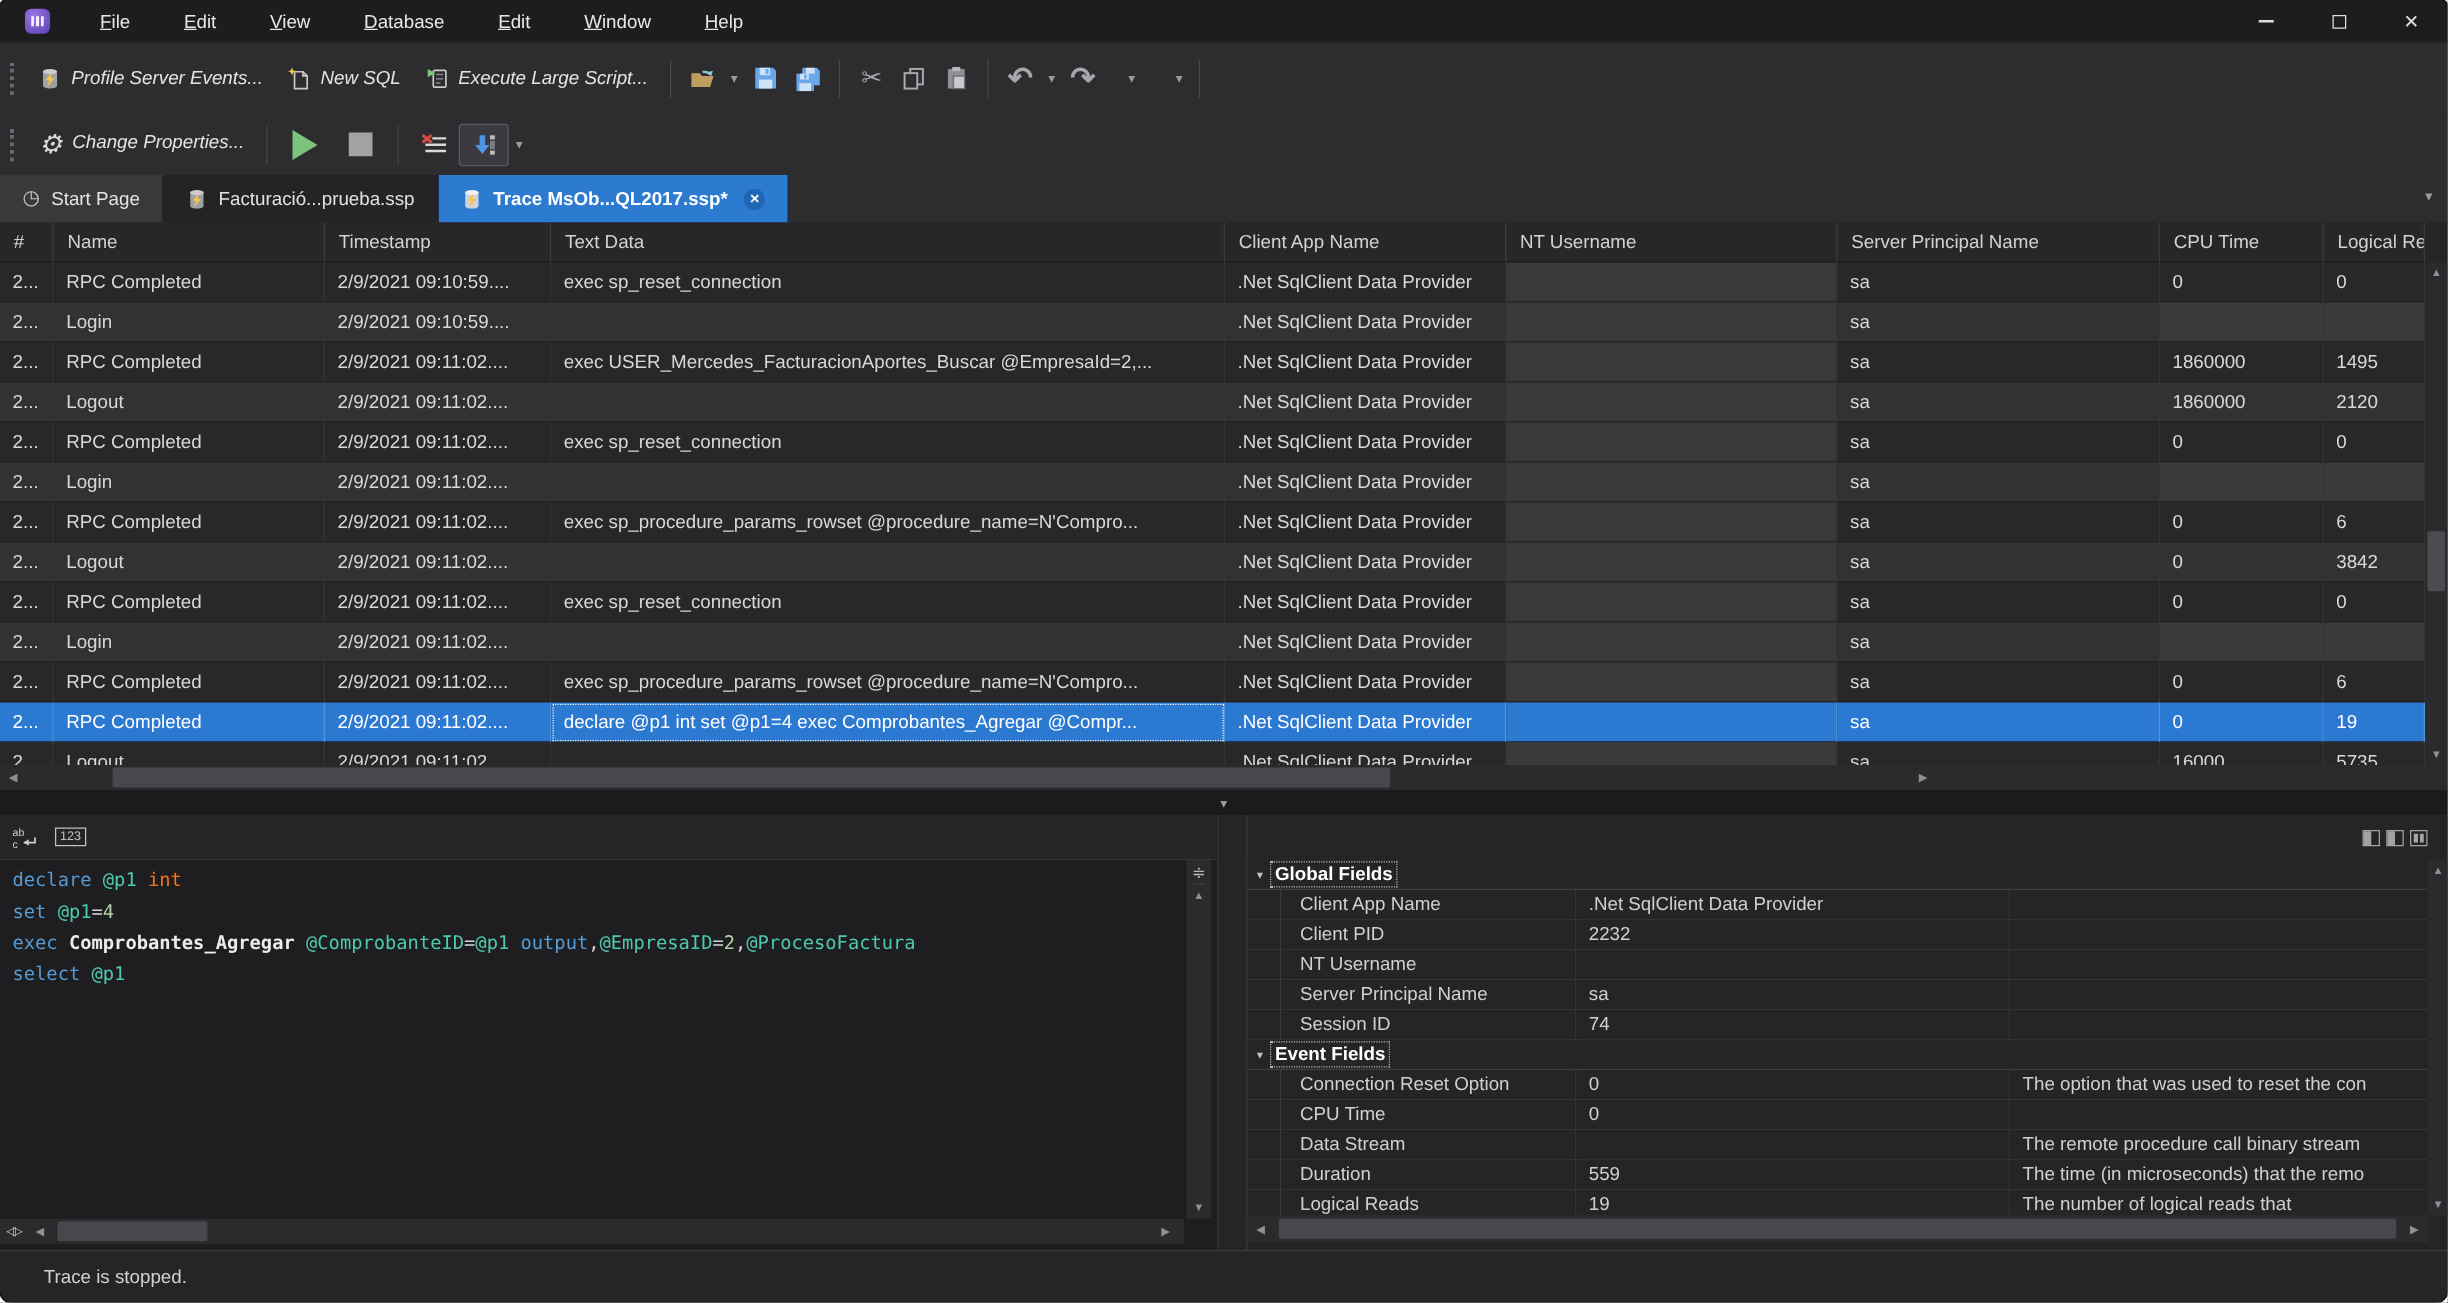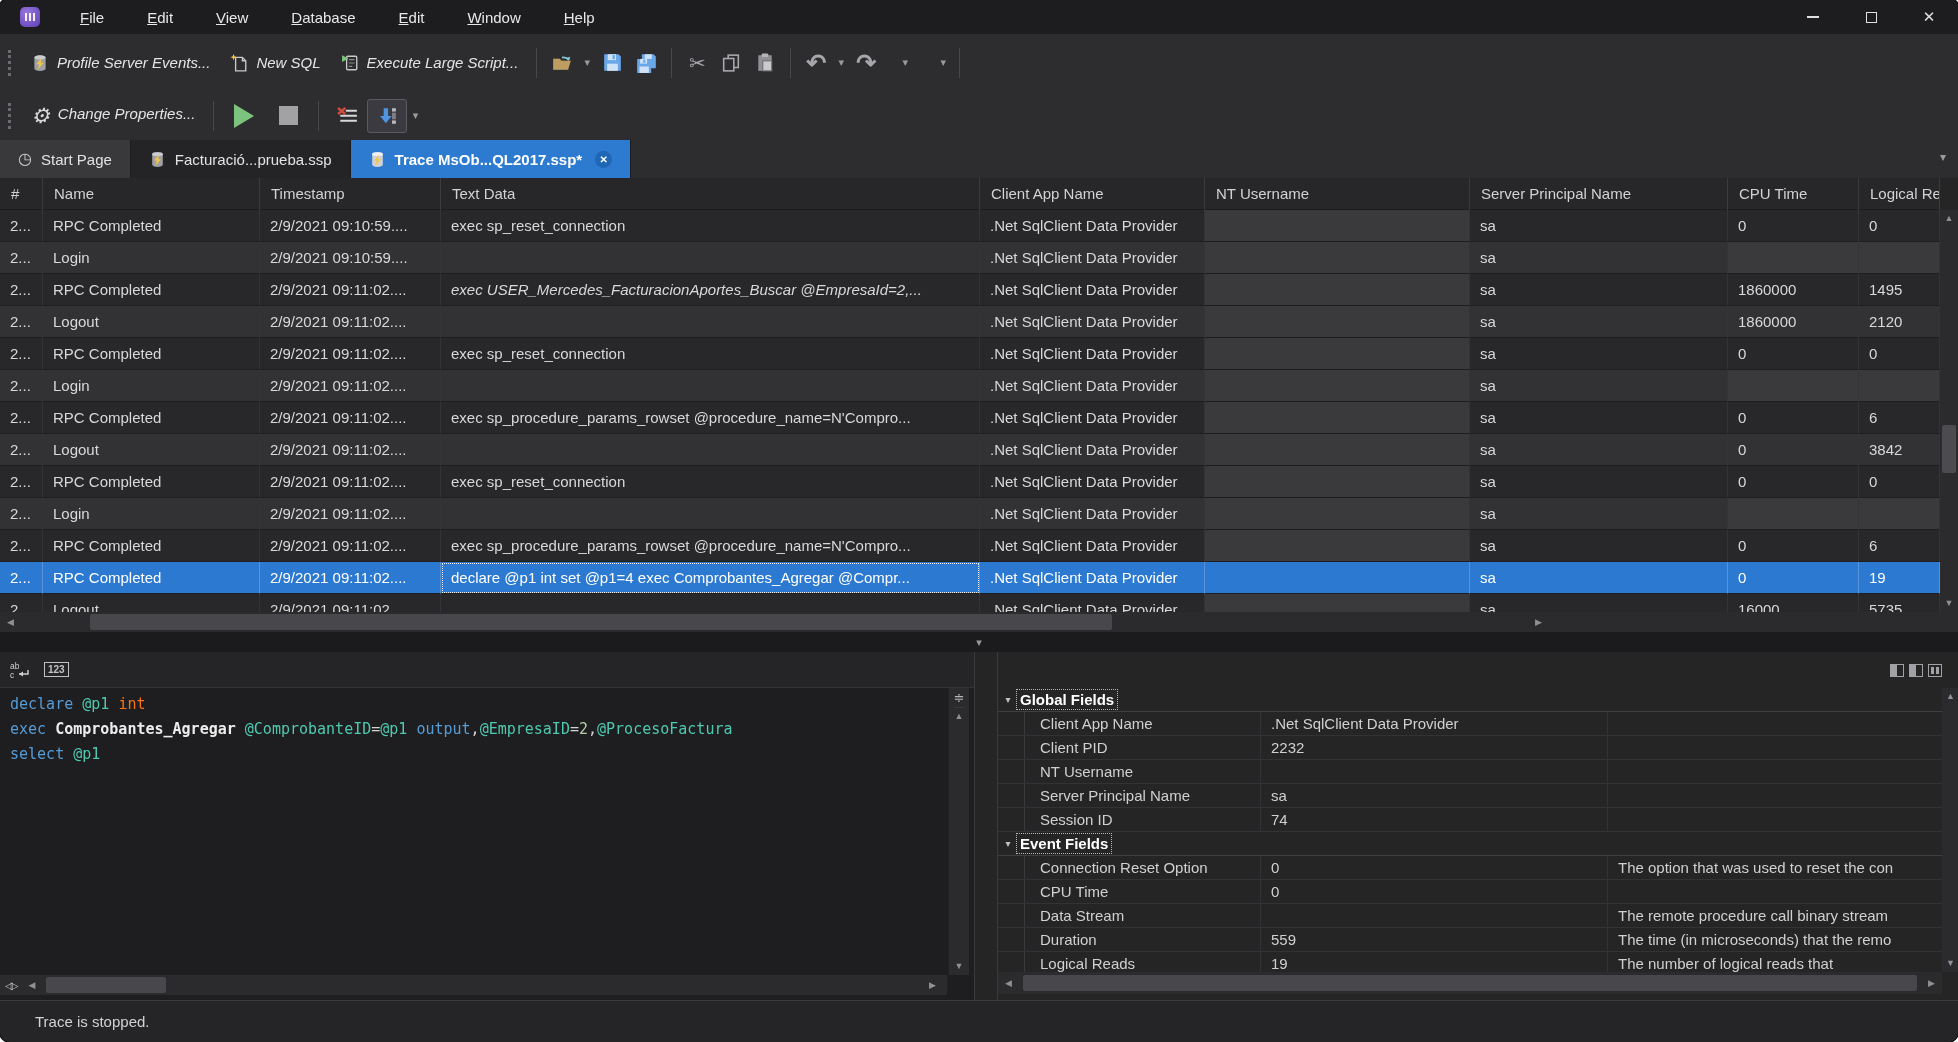--- a/index.html
+++ b/index.html
@@ -68,21 +68,21 @@
   .hsarrow{color:#8f8f94;font-size:9px;padding:0 7px;line-height:1;}
   
   .mid-splitter{position:absolute;left:0;top:632px;width:1958px;height:20px;background:#1b1b1d;
     display:flex;align-items:center;justify-content:center;color:#9a9a9e;font-size:11px;}
   
   .bottom{position:absolute;left:0;top:652px;width:1958px;height:348px;background:#252526;}
   .sql-panel{position:absolute;left:0;top:0;width:975px;height:348px;background:#1e1e20;border-right:1px solid #3a3a3e;}
   .sql-minibar{position:absolute;left:0;top:0;width:100%;height:36px;background:#252527;border-bottom:1px solid #333336;
     display:flex;align-items:center;padding-left:8px;gap:6px;}
   .mini-icon{display:flex;align-items:center;justify-content:center;height:22px;padding:0 2px;}
-  .icon-123{border:1.5px solid #c2c2c6;color:#c2c2c6;font-size:10px;padding:1px 3px;font-weight:bold;}
+  .icon-123{border:1.5px solid #c2c2c6;color:#c2c2c6;font-size:10px;padding:1px 3px;font-weight:normal;}
   .code-area{position:absolute;left:0;top:36px;width:947px;height:287px;overflow:hidden;padding:4px 0 0 10px;
     font-family:"DejaVu Sans Mono",monospace;font-size:15px;}
   .codeline{height:25px;line-height:25px;white-space:nowrap;}
   .tk-kw{color:#569cd6;} .tk-var{color:#4ec9b0;} .tk-type{color:#f97316;}
   .tk-num{color:#b5cea8;} .tk-op{color:#d4d4d4;} .tk-proc{color:#ececec;font-weight:bold;}
   .sql-vscroll{left:949px;top:36px;width:20px;height:287px;}
   .sql-grip{color:#b8b8bc;font-size:13px;line-height:1;padding:3px 0;border-bottom:1px solid #3a3a3e;width:100%;text-align:center;}
   .sql-hscroll{left:0;top:323px;width:947px;height:20px;}
   .splitview-icon{color:#c0c0c4;font-size:10px;padding:0 5px;letter-spacing:-2px;}
   .fields-panel{position:absolute;left:997px;top:0;width:961px;height:348px;background:#252526;border-left:1px solid #3a3a3e;}
@@ -327,21 +327,21 @@
         <div class="cell" style="width: 225px;">.Net SqlClient Data Provider</div>
         <div class="cell nullc" style="width: 265px;"></div>
         <div class="cell" style="width: 258px;">sa</div>
         <div class="cell nullc" style="width: 131px;"></div>
         <div class="cell nullc" style="width: 81px;"></div>
       </div>
       <div class="grow">
         <div class="cell" style="width: 43px;">2...</div>
         <div class="cell" style="width: 217px;">RPC Completed</div>
         <div class="cell" style="width: 181px;">2/9/2021 09:11:02....</div>
-        <div class="cell" style="width: 539px; font-style: italic;">exec USER_Mercedes_FacturacionAportes_Buscar @EmpresaId=2,...</div>
+        <div class="cell" style="width: 539px;">exec USER_Mercedes_FacturacionAportes_Buscar @EmpresaId=2,...</div>
         <div class="cell" style="width: 225px;">.Net SqlClient Data Provider</div>
         <div class="cell nullc" style="width: 265px;"></div>
         <div class="cell" style="width: 258px;">sa</div>
         <div class="cell" style="width: 131px;">1860000</div>
         <div class="cell" style="width: 81px;">1495</div>
       </div>
       <div class="grow alt">
         <div class="cell" style="width: 43px;">2...</div>
         <div class="cell" style="width: 217px;">Logout</div>
         <div class="cell" style="width: 181px;">2/9/2021 09:11:02....</div>
@@ -480,20 +480,21 @@
               <path d="M9 13h9v-4" fill="none" stroke="#d0d0d0" stroke-width="1.4"></path>
               <path fill="#d0d0d0" d="M9 13l4-2.6v5.2z"></path>
             </svg>
         </div>
         <div class="mini-icon">
           <span class="icon-123">123</span>
         </div>
       </div>
       <div class="code-area" id="code-lines">
           <div class="codeline"><span class="tk-kw">declare </span><span class="tk-var">@p1 </span><span class="tk-type">int</span></div>
+          <div class="codeline"><span class="tk-kw">set </span><span class="tk-var">@p1</span><span class="tk-op">=</span><span class="tk-num">4</span></div>
           <div class="codeline"><span class="tk-kw">exec </span><span class="tk-proc">Comprobantes_Agregar </span><span class="tk-var">@ComprobanteID</span><span class="tk-op">=</span><span class="tk-var">@p1 </span><span class="tk-kw">output</span><span class="tk-op">,</span><span class="tk-var">@EmpresaID</span><span class="tk-op">=</span><span class="tk-num">2</span><span class="tk-op">,</span><span class="tk-var">@ProcesoFactura</span></div>
           <div class="codeline"><span class="tk-kw">select </span><span class="tk-var">@p1</span></div>
         </div>
       <div class="vscroll sql-vscroll">
         <div>
           <div class="sql-grip"><span>≑</span></div>
           <div class="sbarrow" style="text-align:center">▲</div>
         </div>
         <span class="sbarrow">▼</span>
       </div>

